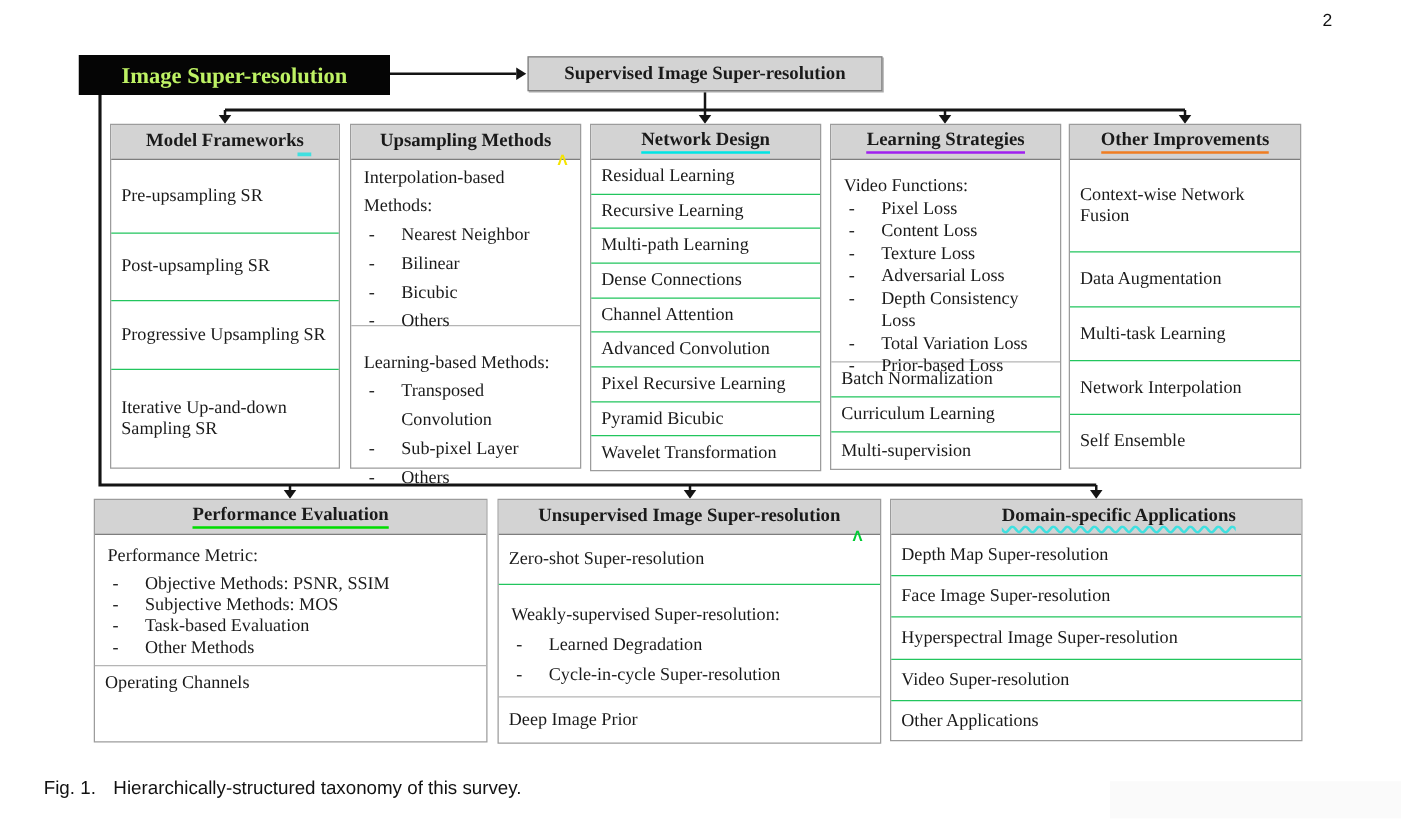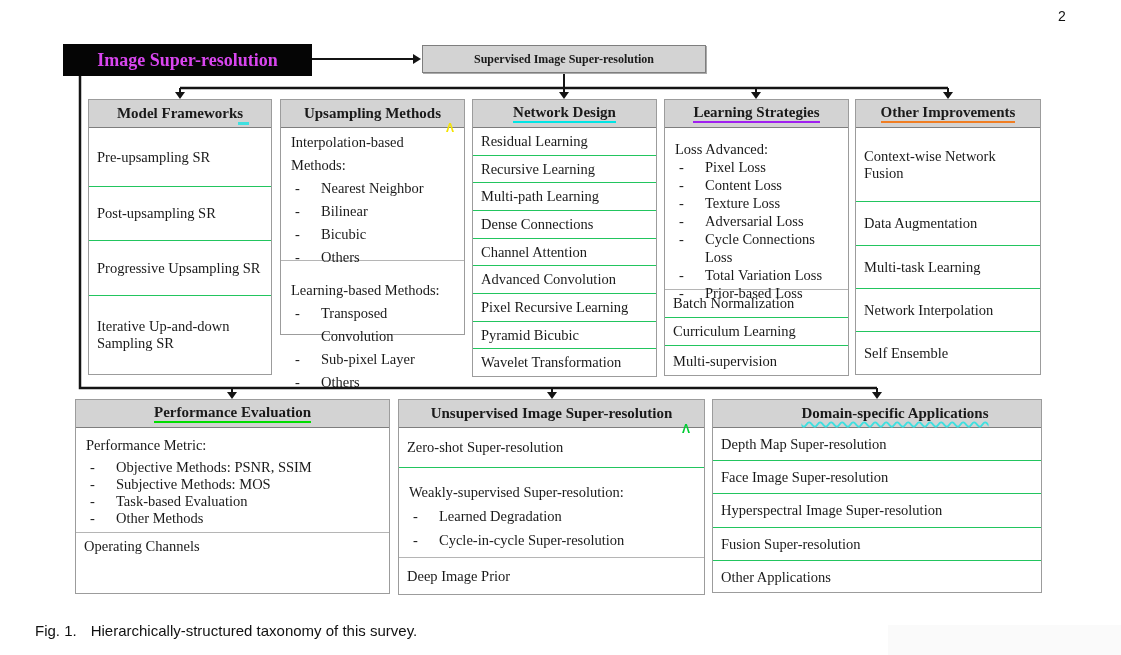--- a/index.html
+++ b/index.html
@@ -2,25 +2,25 @@
 <html><head>
 <meta charset="utf-8">
 <style>
   html,body{margin:0;padding:0;background:#fff;}
   #stage{position:relative;width:1121px;height:655px;background:#ffffff;overflow:hidden;
          font-family:"Liberation Serif",serif;color:#1a1a1a;}
   .abs{position:absolute;box-sizing:border-box;}
   svg.wires{position:absolute;left:0;top:0;pointer-events:none;}
 
   
-  .rootbox{left:63px;top:44px;width:249px;height:32px;background:#050505;color:#d946ef;
+  .rootbox{left:63px;top:44px;width:249px;height:32px;background:#050505;color:#bef264;
            display:flex;align-items:center;justify-content:center;font-weight:bold;font-size:18px;}
   .supbox{left:422px;top:45px;width:284px;height:28px;background:#d3d3d3;border:1px solid #7e7e7e;
           box-shadow:1px 1px 0 #aaa;display:flex;align-items:center;justify-content:center;
-          font-weight:bold;font-size:12px;}
+          font-weight:bold;font-size:15px;}
 
   
   .box{border:1px solid #9c9c9c;background:#fff;}
   .hdr{height:28px;background:#d3d3d3;border-bottom:1px solid #7e7e7e;display:flex;align-items:center;
        justify-content:center;font-weight:bold;font-size:15px;position:relative;box-sizing:border-box;}
   .hdr .t{display:inline-block;line-height:1.1;}
   .u{border-bottom:2px solid transparent;padding-bottom:1px;}
   .wavy{text-decoration-line:underline;text-decoration-style:wavy;text-decoration-thickness:2px;text-underline-offset:3px;margin-left:36px;}
   .mark{position:absolute;height:3px;width:11px;bottom:2px;}
   .caret{position:absolute;font-family:"Liberation Sans",sans-serif;font-weight:bold;font-size:12px;line-height:10px;}
@@ -84,21 +84,21 @@
     <div class="hdr">
       <span class="t">Model Frameworks</span>
       <span class="mark" style="right: 22px; background-color: rgb(63, 224, 224);"></span>
     </div>
     <div class="cell" style="height:59px;">Pre-upsampling SR</div>
     <div class="cell" style="height:54px;">Post-upsampling SR</div>
     <div class="cell" style="height:55px;">Progressive Upsampling SR</div>
     <div class="cell nb" style="height:78px;">Iterative Up-and-down Sampling SR</div>
   </div>
 
-  <div class="abs box" style="left:280px;top:99px;width:185px;height:236px;">
+  <div class="abs box" style="left:280px;top:99px;width:185px;height:276px;">
     <div class="hdr">
       <span class="t">Upsampling Methods</span>
       <span class="caret" style="right: 10px; bottom: -6px; color: rgb(245, 228, 0);">Λ</span>
     </div>
     <div class="group lh23" style="height:133px;padding-top:3px;">
       <div>Interpolation-based Methods:</div>
       <div class="bl">
           <span class="dash">-</span>
           <span>Nearest Neighbor</span>
         </div>
@@ -145,40 +145,40 @@
     <div class="cell" style="flex:1;">Pixel Recursive Learning</div>
     <div class="cell" style="flex:1;">Pyramid Bicubic</div>
     <div class="cell nb" style="flex:1;">Wavelet Transformation</div>
   </div>
 
   <div class="abs box" style="left:664px;top:99px;width:185px;height:277px;">
     <div class="hdr">
       <span class="t u" style="border-bottom-color: rgb(160, 32, 240);">Learning Strategies</span>
     </div>
     <div class="group lh18" style="height:162px;padding-top:12px;">
-      <div>Loss Advanced:</div>
+      <div>Video Functions:</div>
       <div class="bl">
           <span class="dash">-</span>
           <span>Pixel Loss</span>
         </div>
       <div class="bl">
           <span class="dash">-</span>
           <span>Content Loss</span>
         </div>
       <div class="bl">
           <span class="dash">-</span>
           <span>Texture Loss</span>
         </div>
       <div class="bl">
           <span class="dash">-</span>
           <span>Adversarial Loss</span>
         </div>
       <div class="bl">
           <span class="dash">-</span>
-          <span>Cycle Connections Loss</span>
+          <span>Depth Consistency Loss</span>
         </div>
       <div class="bl">
           <span class="dash">-</span>
           <span>Total Variation Loss</span>
         </div>
       <div class="bl">
           <span class="dash">-</span>
           <span>Prior-based Loss</span>
         </div>
     </div>
@@ -244,21 +244,21 @@
     <div class="cell nb" style="height:37px;">Deep Image Prior</div>
   </div>
 
   <div class="abs box" style="left:712px;top:399px;width:330px;height:194px;">
     <div class="hdr">
       <span class="t wavy" style="text-decoration-color: rgb(63, 224, 224);">Domain-specific Applications</span>
     </div>
     <div class="cell" style="height:33px;">Depth Map Super-resolution</div>
     <div class="cell" style="height:33px;">Face Image Super-resolution</div>
     <div class="cell" style="height:34px;">Hyperspectral Image Super-resolution</div>
-    <div class="cell" style="height:33px;">Fusion Super-resolution</div>
+    <div class="cell" style="height:33px;">Video Super-resolution</div>
     <div class="cell nb" style="height:32px;">Other Applications</div>
   </div>
 
   <div class="abs caption">
     <span>Fig. 1.</span><span class="gap"></span><span>Hierarchically-structured taxonomy of this survey.</span>
   </div>
 
   <div class="abs ghost"></div>
 
 </div>

